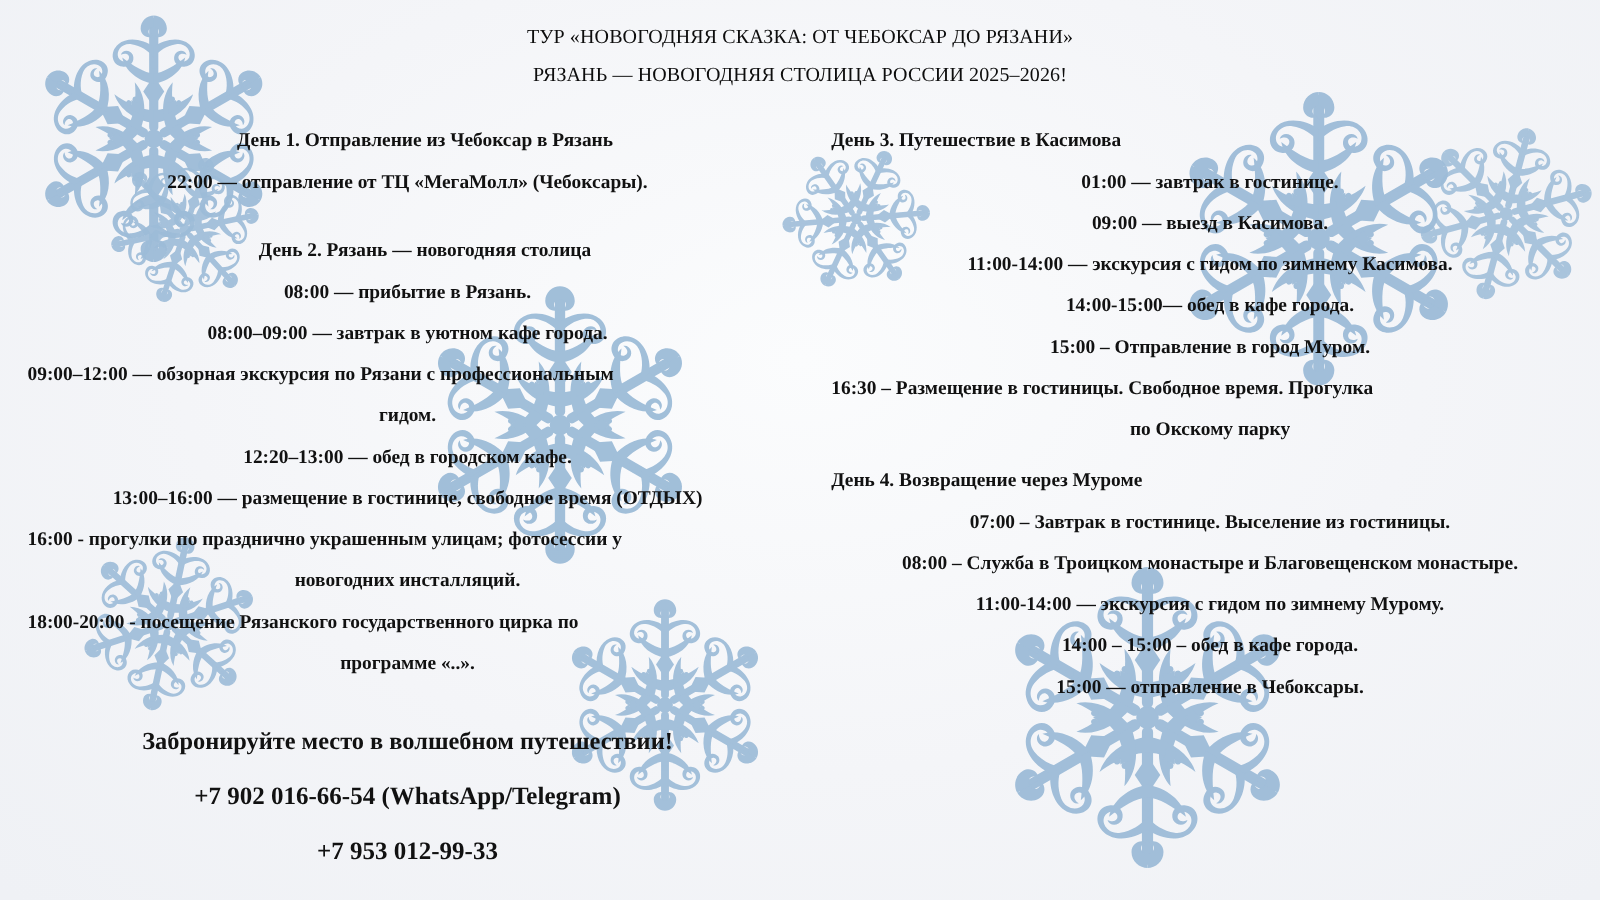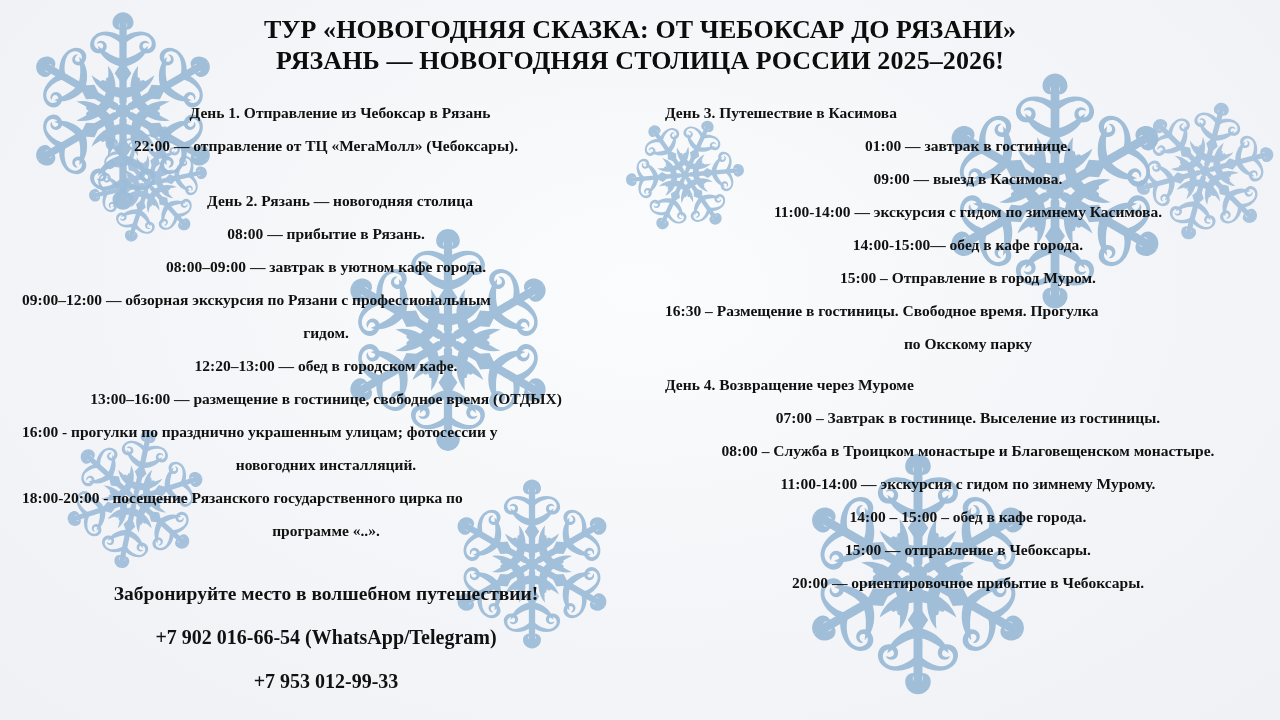--- a/index.html
+++ b/index.html
@@ -47,22 +47,22 @@
   }
 
   .title-block {
     position: absolute;
     top: 14px;
     left: 0;
     width: 1280px;
     text-align: center;
   }
   .title-line {
-    font-weight: bold;
-    font-size: 26px;
+    font-weight: normal;
+    font-size: 16px;
     line-height: 31px;
     letter-spacing: 0.1px;
     color: #0d0d0d;
     white-space: nowrap;
   }
 
   .column {
     position: absolute;
     top: 96px;
   }
@@ -270,17 +270,16 @@
       <div class="line cont">по Окскому парку</div>
 
       <div class="spacer-xs"></div>
 
       <div class="day-head">День 4. Возвращение через Муроме</div>
       <div class="line">07:00 – Завтрак в гостинице. Выселение из гостиницы.</div>
       <div class="line">08:00 – Служба в Троицком монастыре и Благовещенском монастыре.</div>
       <div class="line">11:00-14:00 — экскурсия с гидом по зимнему Мурому.</div>
       <div class="line">14:00 – 15:00 – обед в кафе города.</div>
       <div class="line">15:00 — отправление в Чебоксары.</div>
-      <div class="line">20:00 — ориентировочное прибытие в Чебоксары.</div>
     </div>
 
   </div>
 </div>
 
 </body></html>

